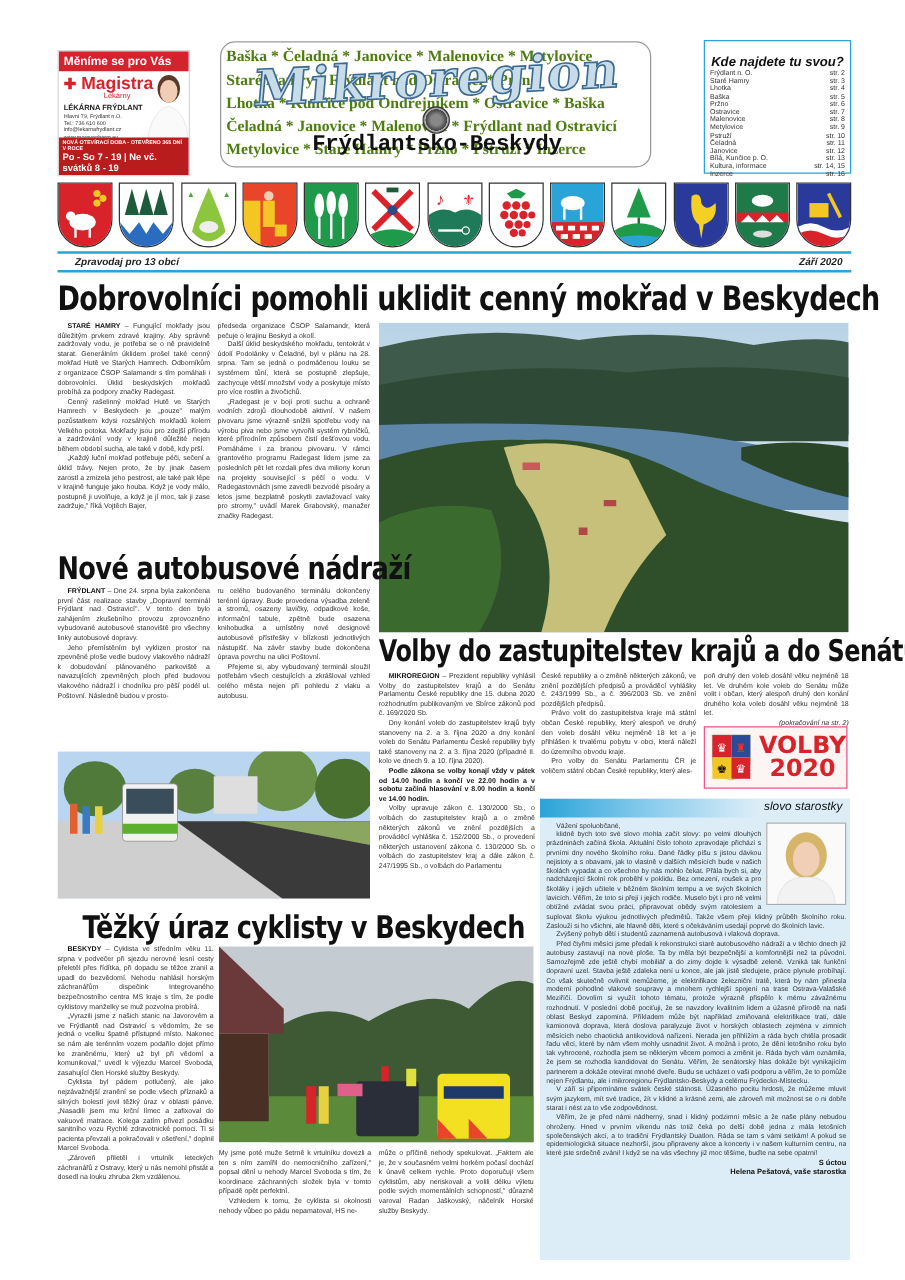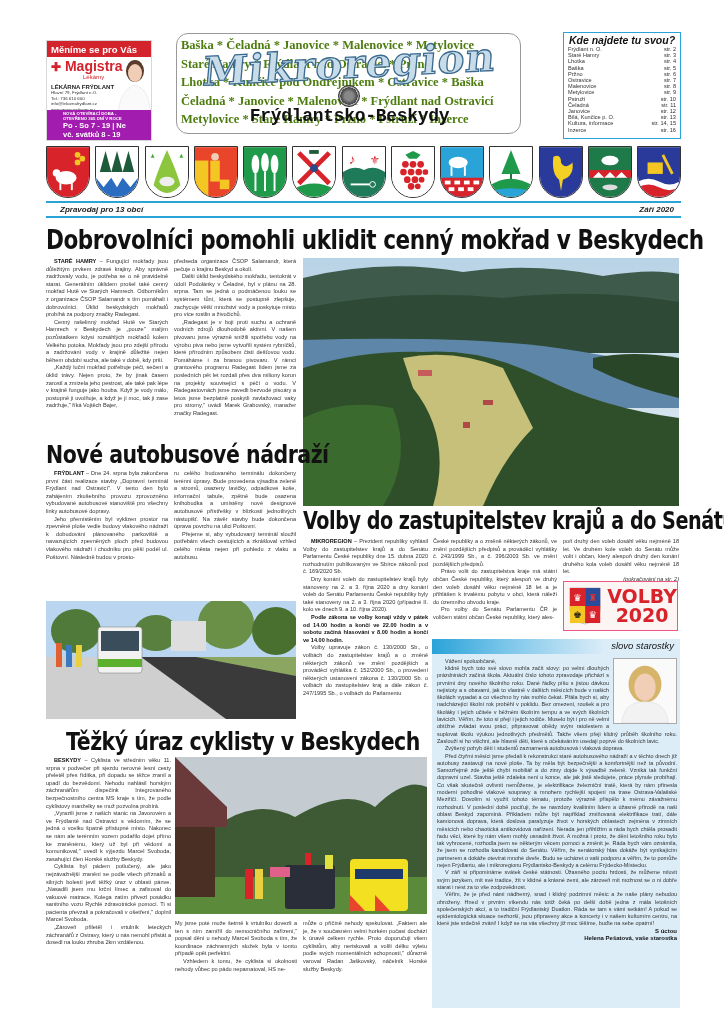--- a/index.html
+++ b/index.html
@@ -9,34 +9,34 @@
 
   
   .ad { left: 46px; top: 40px; width: 106px; height: 101px; background: #fff; border: 1px solid #d8d8d8; overflow: hidden; }
   .ad-top { background: #d3232c; color: #fff; font-weight: bold; font-size: 9.5px; padding: 3px 4px; height: 16px; }
   .ad-brand { color: #d3232c; font-weight: bold; font-size: 14px; padding: 2px 4px 0 4px; line-height: 14px; }
   .ad-brand .plus { font-size: 12px; }
   .ad-sub { color: #d3232c; font-size: 6px; padding-left: 36px; line-height: 7px; }
   .ad-name { font-weight: bold; font-size: 6px; padding: 3px 4px 0 4px; }
   .ad-line { font-size: 4.4px; padding: 0 4px; line-height: 5.5px; color: #333; }
   .ad-partner { font-size: 4.5px; padding: 2px 4px; color: #6a6ab0; }
-  .ad-bottom { position: absolute; left: 0; bottom: 0; width: 100%; background: #a21caf; color: #fff; padding: 1px 16px; }
+  .ad-bottom { position: absolute; left: 0; bottom: 0; width: 100%; background: #b91c1c; color: #fff; padding: 1px 3px; }
   .ad-bottom .l1 { font-size: 4.3px; font-weight: bold; }
   .ad-bottom .l2 { font-size: 7.5px; font-weight: bold; }
   .ad-woman { position: absolute; right: 0; top: 14px; width: 38px; height: 66px; }
 
   
   .mast { left: 176px; top: 33px; width: 345px; height: 101px; border: 1.5px solid #999; border-radius: 12px; overflow: hidden; background: #fff; }
   .mast-bg { position: absolute; left: 4px; top: 2px; width: 340px; font-family: "Liberation Serif", serif; font-weight: bold; color: #4d7c0f; font-size: 12.5px; line-height: 18.5px; white-space: nowrap; }
   .mast-logo { position: absolute; left: 0; top: 6px; width: 345px; text-align: center; font-family: "DejaVu Serif", serif; font-weight: bold; font-size: 40px; color: #c7dbe8; -webkit-text-stroke: 1.3px #3b6b8f; letter-spacing: 1px; transform: skewX(-8deg) rotate(-3deg); }
   .mast-seal { position: absolute; left: 161px; top: 51px; width: 22px; height: 22px; border-radius: 50%; background: radial-gradient(circle, #888 30%, #444 60%, #bbb 62%, #555 80%); border: 1px solid #333; }
   .mast-title { position: absolute; left: 0; top: 72px; width: 345px; text-align: center; font-family: Liberation Mono, monospace; font-weight: bold; font-size: 18px; color: #111; letter-spacing: -0.3px; }
 
   
-  .index { left: 563px; top: 32px; width: 118px; height: 107px; border: 1.5px solid #2aa3d8; padding: 1px 4px; }
+  .index { left: 563px; top: 32px; width: 118px; height: 107px; border: 1.5px solid #2aa3d8; padding: 11px 4px; }
   .index-title { font-weight: bold; font-style: italic; font-size: 10.5px; text-align: center; color: #111; line-height: 12px; }
   .index-row { display: flex; justify-content: space-between; font-size: 5.6px; line-height: 6.2px; color: #333; }
 
   
   .arms { left: 46px; top: 146px; width: 635px; height: 53px; display: flex; justify-content: space-between; }
   .arm { width: 44px; height: 52px; border: 1px solid #333; border-radius: 0 0 22px 22px; overflow: hidden; position: relative; }
   .arm svg { width: 100%; height: 100%; display: block; }
 
   
   .bar-line { left: 46px; width: 635px; height: 1.5px; background: #2aa3d8; }

